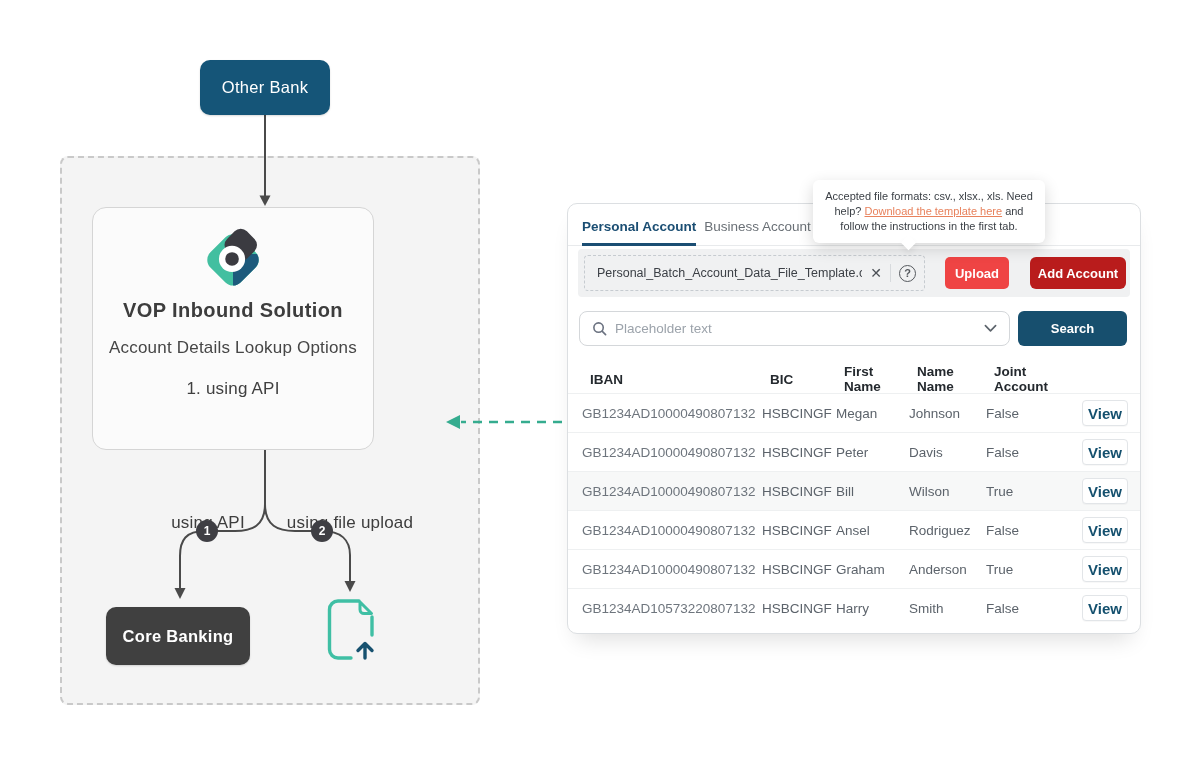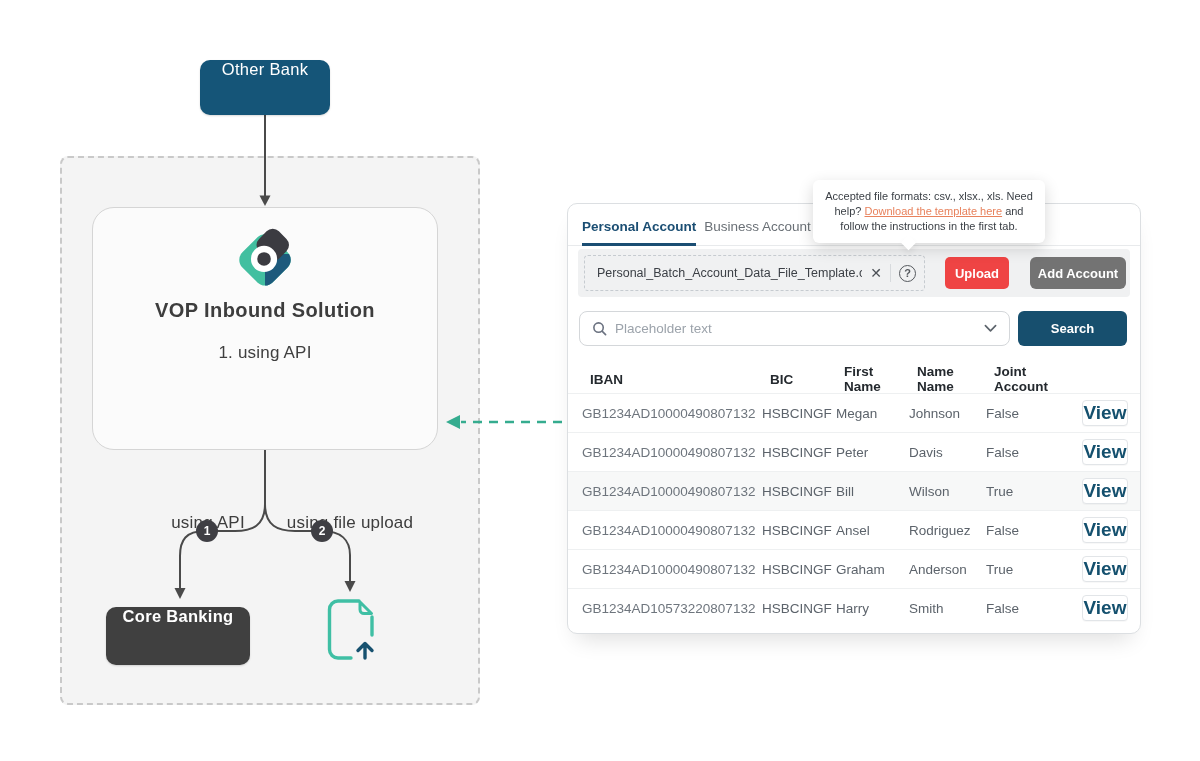--- a/index.html
+++ b/index.html
@@ -3,28 +3,28 @@
 <meta charset="utf-8">
 <style>
   * { margin:0; padding:0; box-sizing:border-box; }
   html,body { width:1200px; height:761px; background:#ffffff; overflow:hidden;
               font-family:"Liberation Sans", sans-serif; }
   .abs { position:absolute; }
 
   
   .diagram-container { left:60px; top:156px; width:420px; height:549px;
     background:#f4f4f4; border:2px dashed #c9c9c9; border-radius:8px; z-index:1; }
-  .node-btn { display:flex; justify-content:center;
+  .node-btn { display:flex; align-items:center; justify-content:center;
     color:#fff; border-radius:10px; z-index:3; box-shadow:0 1px 2px rgba(0,0,0,.15); }
   .other-bank { left:200px; top:60px; width:130px; height:55px; background:#155578;
     font-size:16.5px; font-weight:500; letter-spacing:.3px; }
   .core-banking { left:106px; top:607px; width:144px; height:58px; background:#404040;
     font-size:16.5px; font-weight:600; letter-spacing:.3px; }
-  .vop-box { left:92px; top:207px; width:346px; height:243px; background:#fbfbfb;
-    border:1.5px solid #d5d5d5; border-radius:22px; z-index:2;
+  .vop-box { left:92px; top:207px; width:282px; height:243px; background:#fbfbfb;
+    border:1.5px solid #d5d5d5; border-radius:14px; z-index:2;
     display:flex; flex-direction:column; align-items:center; text-align:center; padding-top:17px; }
   .vop-title { margin-top:12px; font-size:20px; font-weight:700; color:#3d3d3d; letter-spacing:.4px; }
   .vop-subtitle { margin-top:16px; font-size:17px; font-weight:500; color:#464646; letter-spacing:.2px; }
   .vop-options { margin-top:18px; font-size:17px; color:#3f3f3f; line-height:25px; letter-spacing:.2px; }
   .branch-label { z-index:3; font-size:17px; color:#3d3d3d; text-align:center; letter-spacing:.2px;margin-top:28px; }
   .step-circle { width:22px; height:22px; border-radius:50%; background:#3f3f44; color:#fff;
     display:flex; align-items:center; justify-content:center; font-size:12px; font-weight:700; z-index:4; }
   svg.overlay { left:0; top:0; z-index:2; pointer-events:none; }
 
   
@@ -43,39 +43,39 @@
   .clear-x { font-size:14px; color:#4a4f55; padding:0 8px; cursor:pointer; }
   .mini-divider { width:1px; height:18px; background:#d7dadd; }
   .help-circle { width:17px; height:17px; border:1.5px solid #55595e; border-radius:50%;
     margin-left:8px; display:flex; align-items:center; justify-content:center;
     font-size:11px; font-weight:700; color:#55595e; cursor:pointer; }
   .btn { display:flex; align-items:center; justify-content:center; color:#fff;
     border-radius:5px; cursor:pointer; border:none; }
   .upload-btn { position:absolute; left:367px; top:8px; width:64px; height:32px;
     background:#ef4444; font-size:13px; font-weight:600; }
   .add-account-btn { position:absolute; right:4px; top:8px; width:96px; height:32px;
-    background:#737373; font-size:13px; font-weight:700; border-radius:6px; }
+    background:#b91c1c; font-size:13px; font-weight:700; border-radius:6px; }
   .search-row { margin:14px 10px 0 10px; position:relative; height:35px; }
   .search-input-wrap { position:absolute; left:1px; top:0; width:431px; height:35px;
     border:1px solid #d4d7da; border-radius:8px; display:flex; align-items:center; padding:16px 12px; background:#fff; }
   .search-input { flex:1; border:none; outline:none; font-size:13.5px; color:#3c4046;
     margin-left:8px; background:transparent; font-family:"Liberation Sans",sans-serif; }
   .search-input::placeholder { color:#9ca3ab; }
   .search-btn { position:absolute; right:3px; top:0; width:109px; height:35px;
     background:#174f6e; font-size:13px; font-weight:700; border-radius:6px; }
   .table { margin:18px 0 0 0; }
   .trow { display:grid; grid-template-columns:180px 74px 73px 77px 1fr 58px;
     align-items:center; padding:0 12px 0 14px; height:39px; border-top:1px solid #eef0f1; }
   .thead { height:29px; border-top:none; }
   .thead span { font-size:13.5px; font-weight:700; color:#24292e;padding-left:8px; }
   .trow .cell { font-size:13.5px; color:#5c636b; }
   .trow .cell-iban { color:#6e757d; }
   .trow.hl { background:#f7f8f8; }
   .view-btn { width:46px; height:26px; background:#fff; border:1px solid #e2e5e8; border-radius:4px;
-    color:#14506e; font-size:19px; font-weight:700; display:flex; align-items:center;
+    color:#14506e; font-size:15px; font-weight:700; display:flex; align-items:center;
     justify-content:center; cursor:pointer; justify-self:end; box-shadow:0 1px 1px rgba(0,0,0,.03); }
 
   
   .tooltip { left:813px; top:180px; width:232px; z-index:8; background:#fff; border-radius:6px;
     padding:9px 10px; text-align:center; font-size:11px; line-height:15px; color:#3a3f45;
     box-shadow:0 5px 16px rgba(0,0,0,.16); }
   .tooltip::after { content:""; position:absolute; left:90px; bottom:-5px; width:11px; height:11px;
     background:#fff; transform:rotate(45deg); box-shadow:3px 3px 6px rgba(0,0,0,.06); }
   .tooltip a { color:#e8825d; text-decoration:underline; cursor:pointer; }
 </style>
@@ -112,20 +112,21 @@
           <rect x="10" y="14" width="44" height="44" rx="11" fill="#1d5a7c"></rect>
         </g>
       </g>
     <g transform="rotate(45 40 20)">
         <rect x="26" y="6" width="29" height="29" rx="9" fill="#3b3b41"></rect>
       </g>
     <circle cx="31" cy="35" r="13.5" fill="#ffffff"></circle>
     <circle cx="31" cy="35" r="7" fill="#3b3b41"></circle>
   </svg>
   <div class="vop-title">VOP Inbound Solution</div>
+  <div class="vop-subtitle">Account Details Lookup Options</div>
   <div class="vop-options">
     <div>1. using API</div>
   </div>
 </div>
 
 <div class="abs branch-label" style="left:148px; top:485px; width:120px;">using API</div>
 <div class="abs branch-label" style="left:280px; top:485px; width:140px;">using file upload</div>
 
 <div class="abs step-circle" style="left:196px; top:520px;">1</div>
 <div class="abs step-circle" style="left:311px; top:520px;">2</div>

